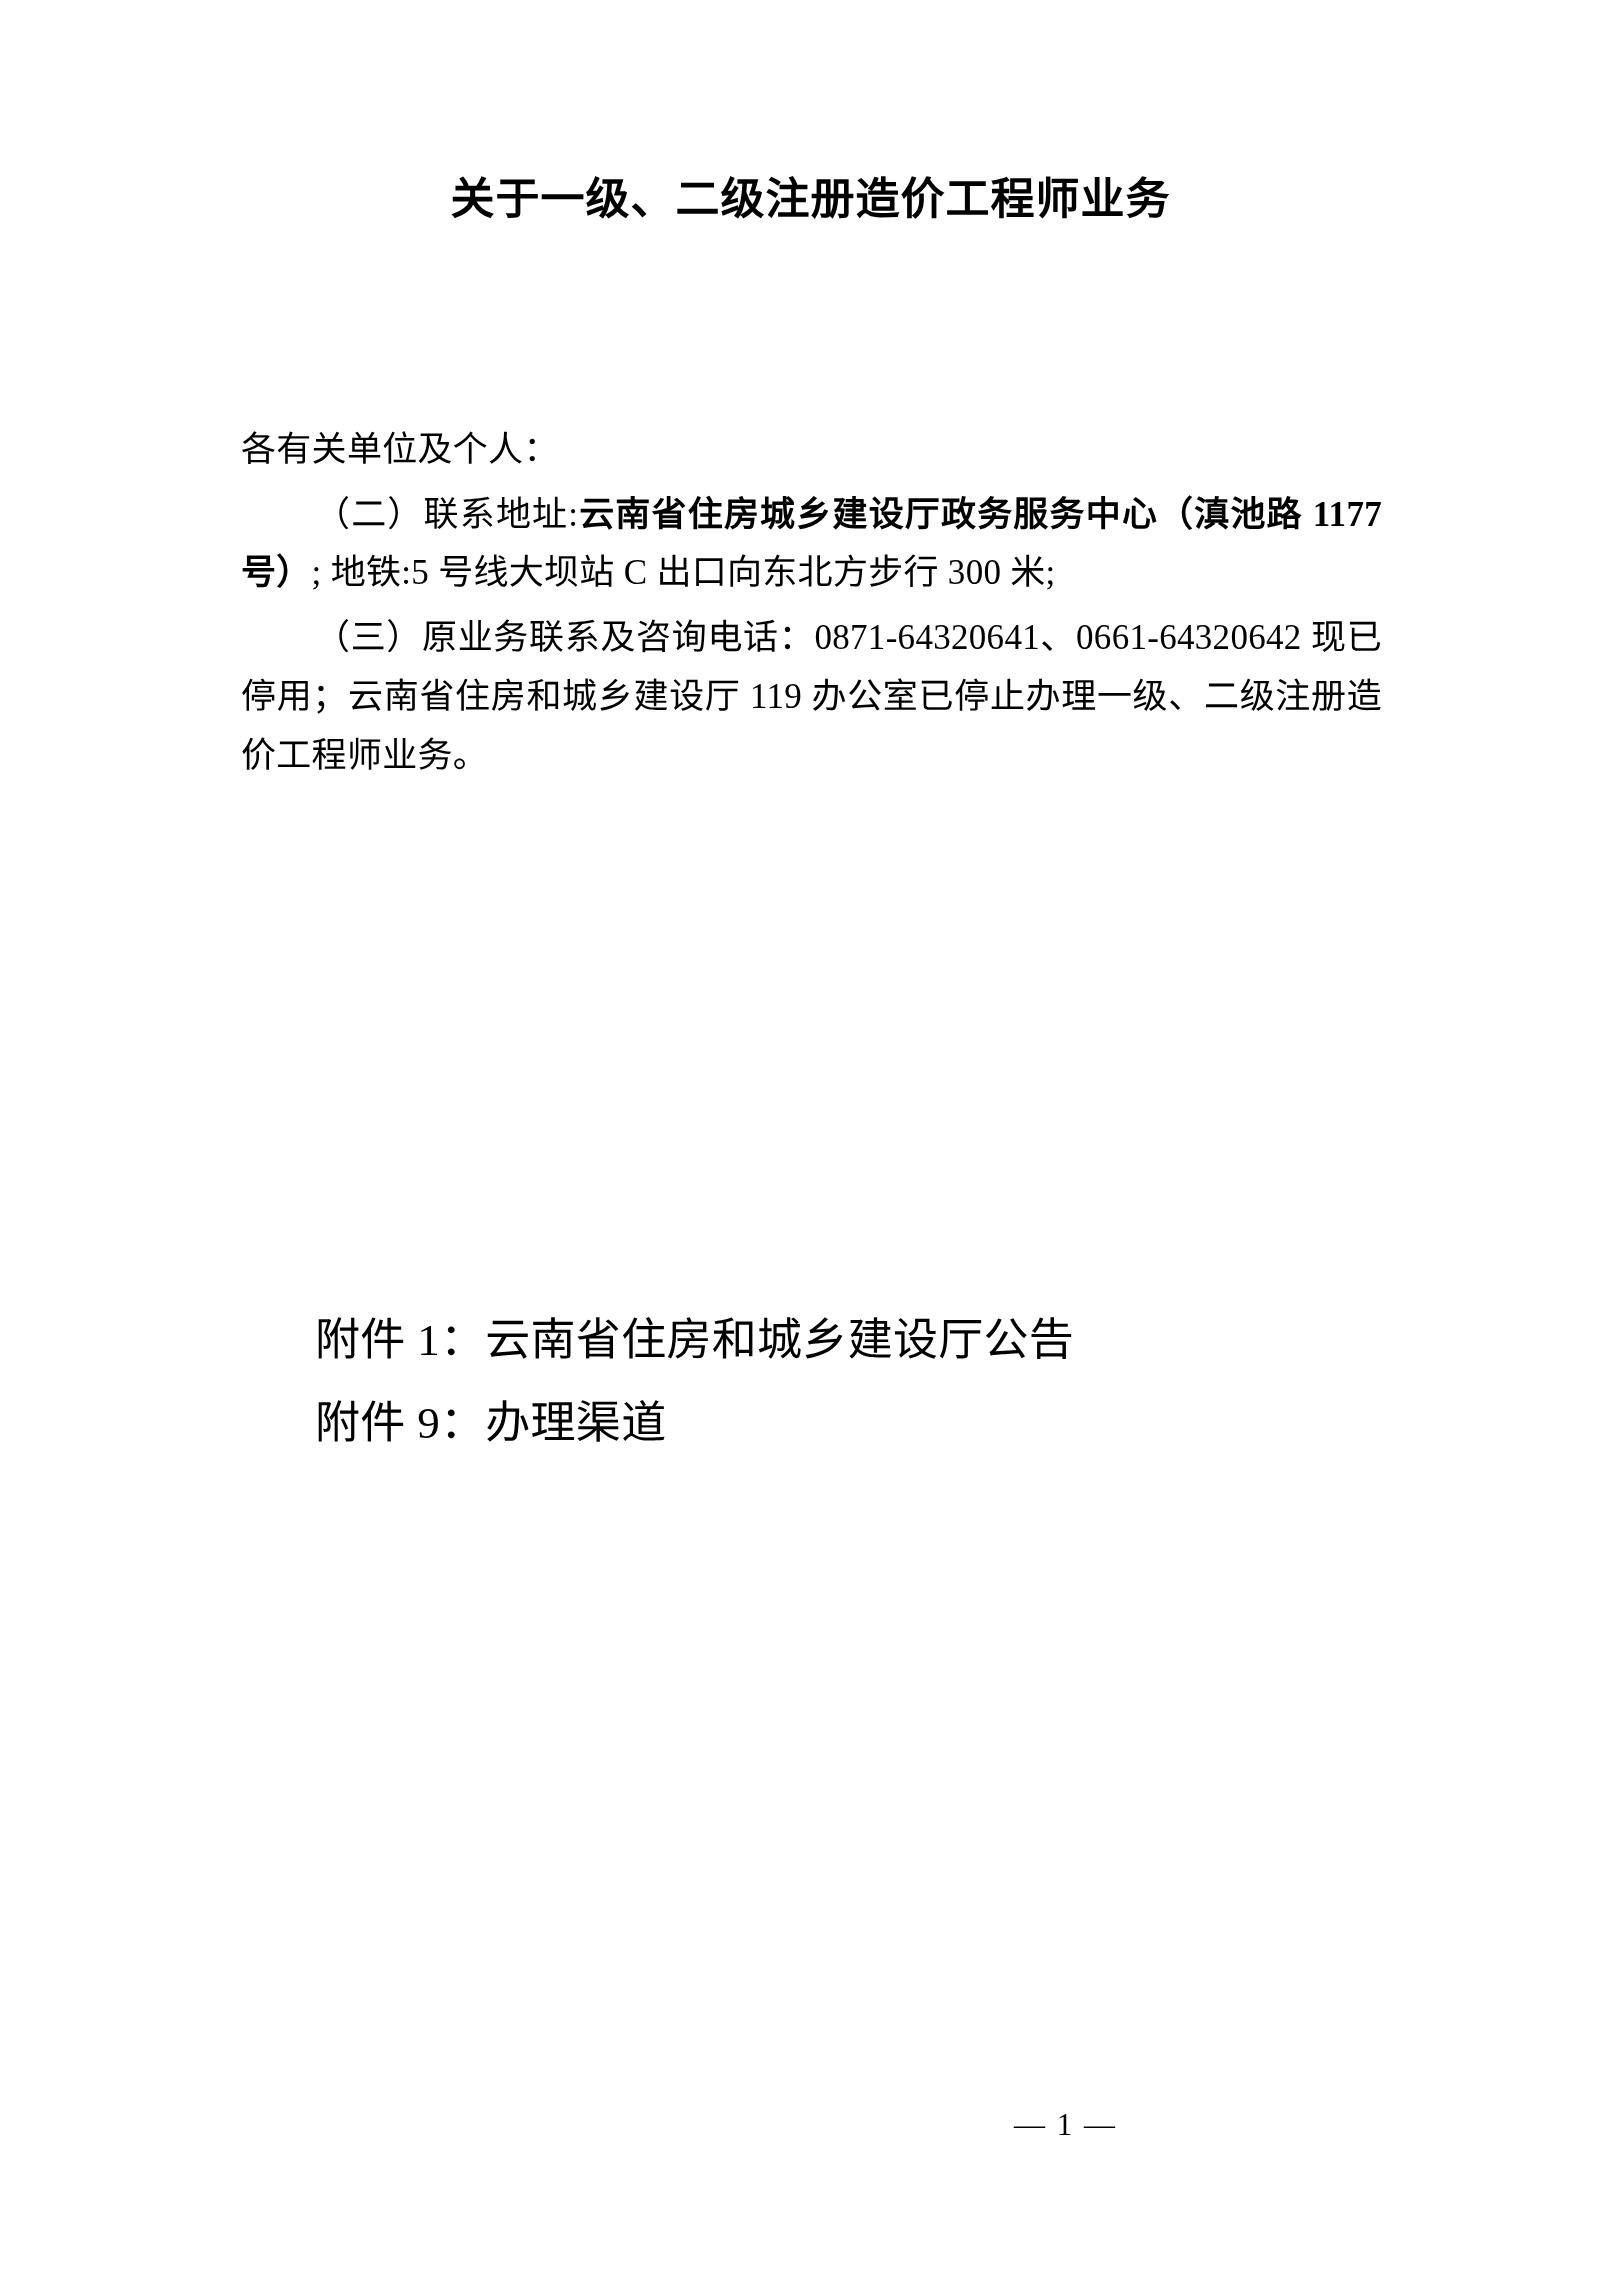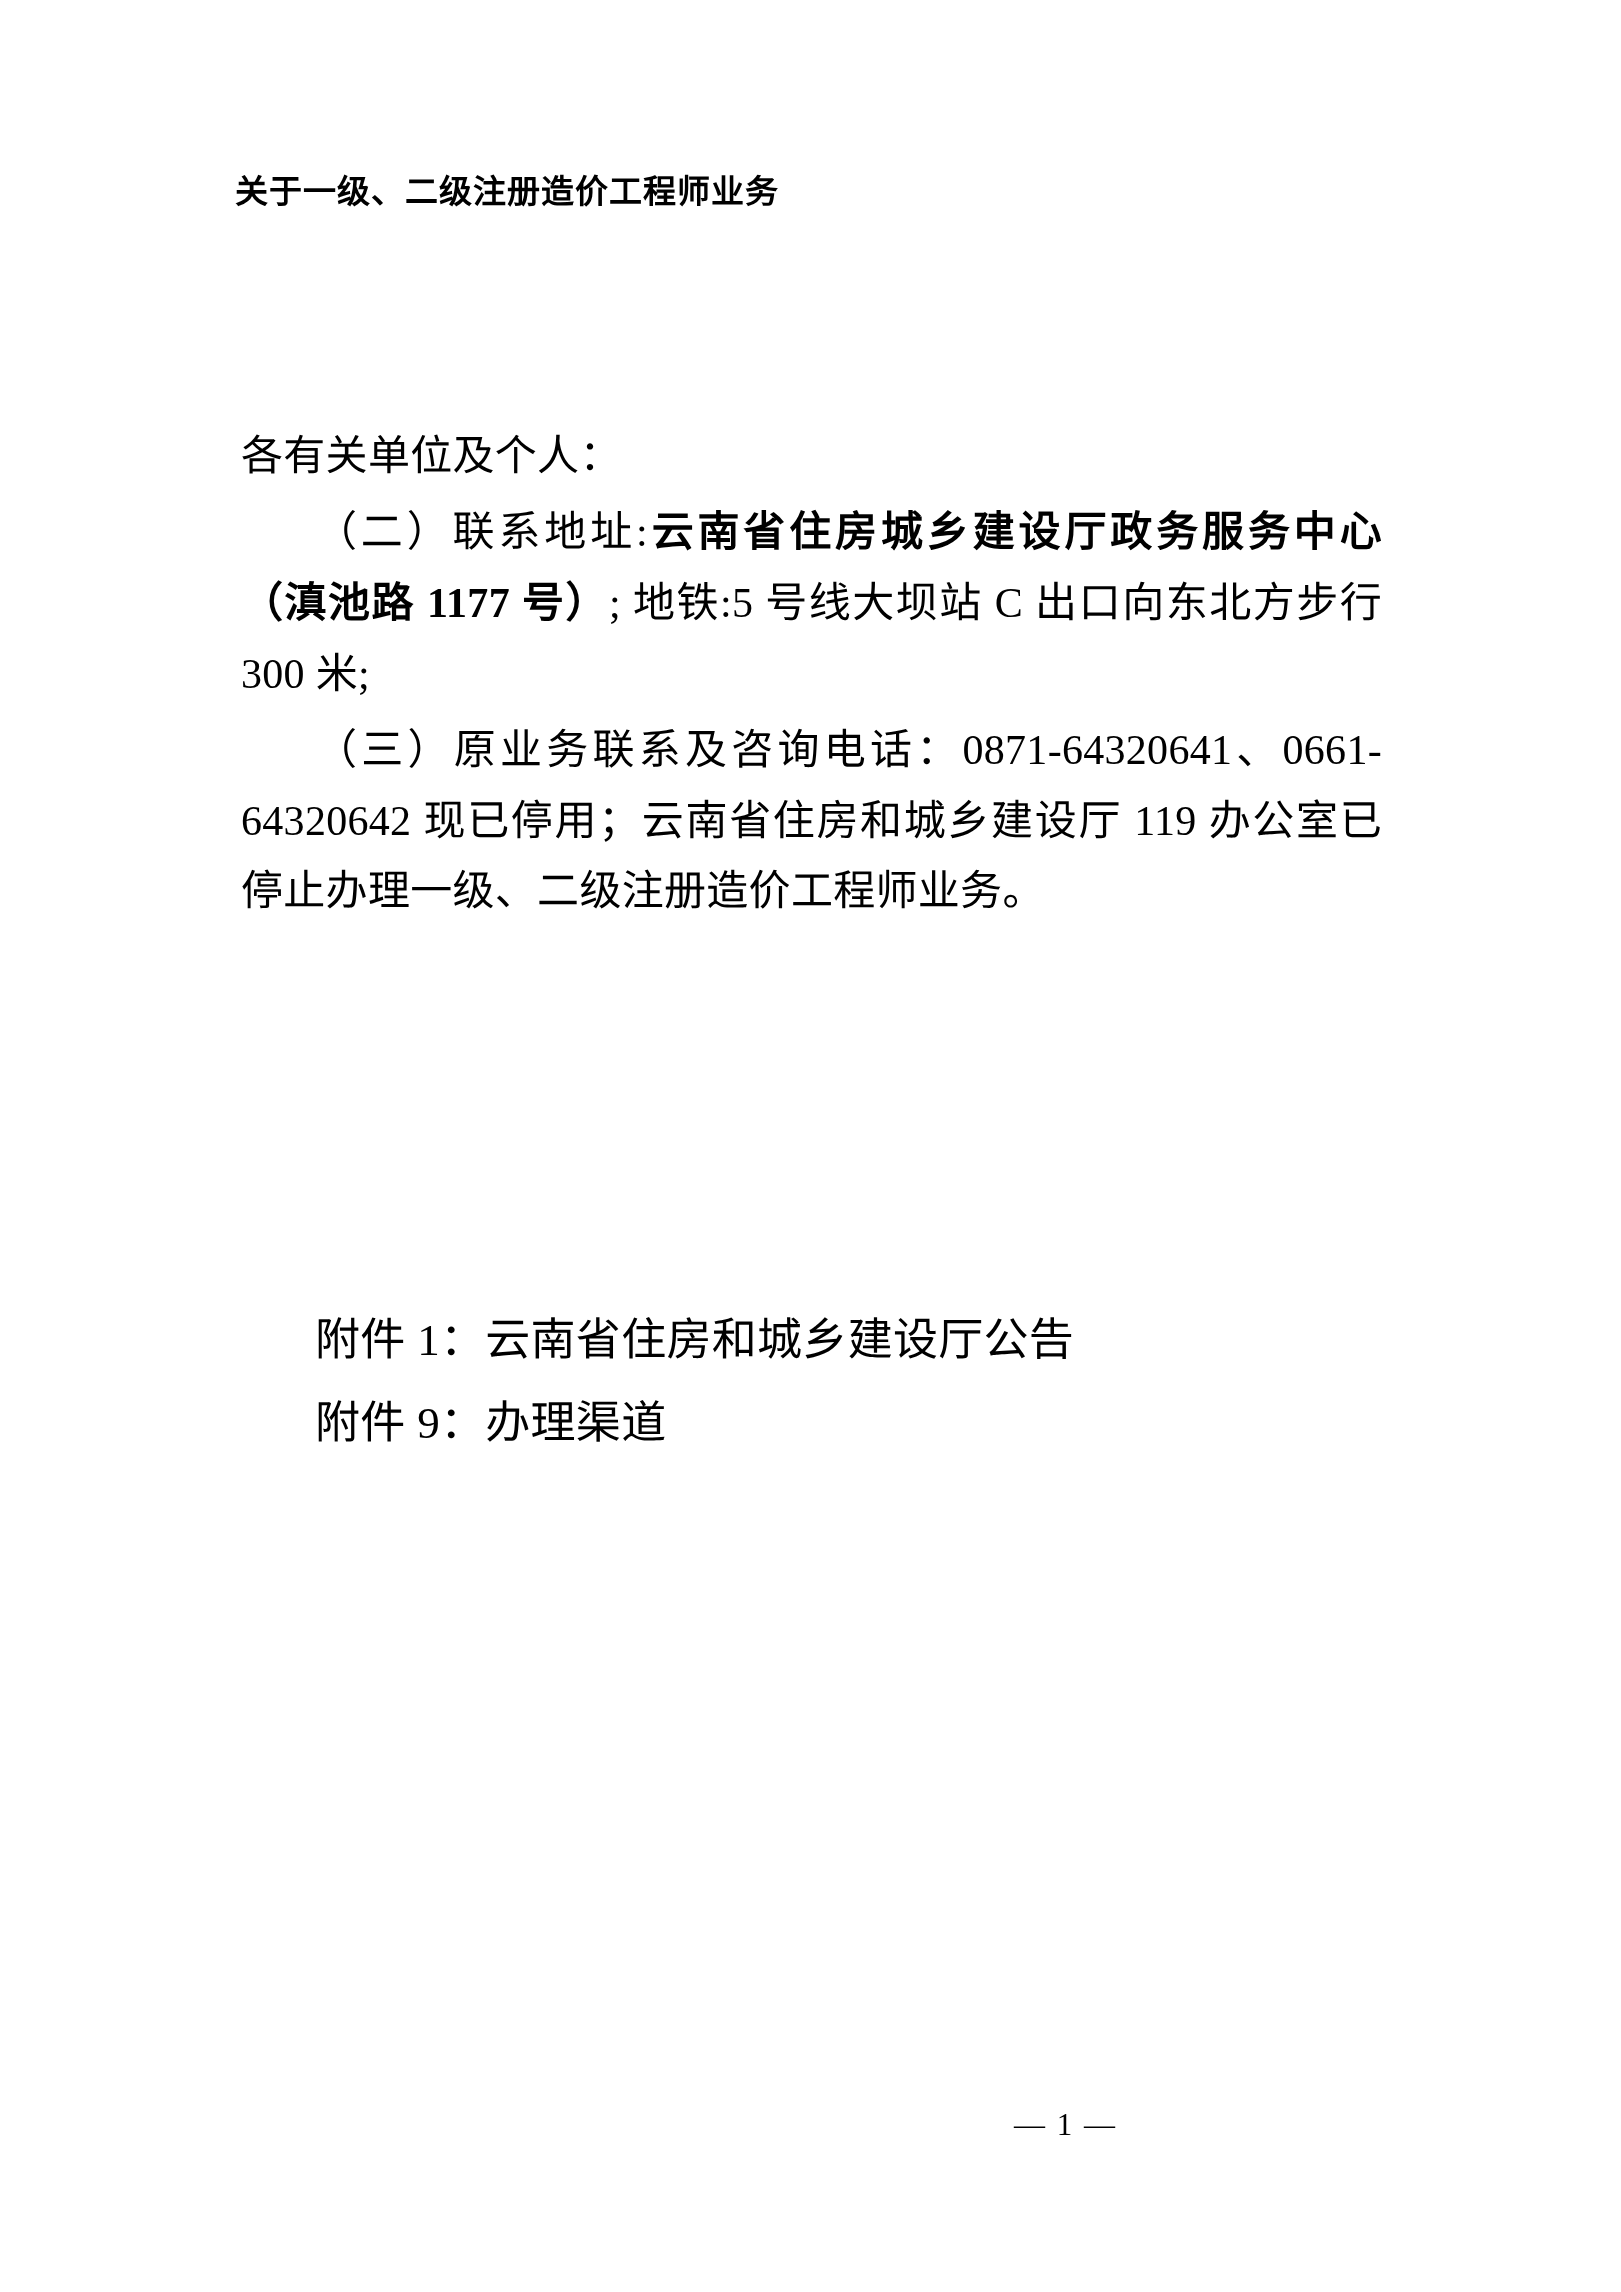--- a/index.html
+++ b/index.html
@@ -22,36 +22,36 @@
     width: 1621px;
     height: 2293px;
     box-sizing: border-box;
     padding: 0;
   }
   .doc-title {
     position: absolute;
     left: 235px;
     top: 172px;
     width: 1151px;
-    text-align: left;
+    text-align: center;
     font-family: "Liberation Serif", "DejaVu Serif", serif;
     font-weight: bold;
-    font-size: 33px;
+    font-size: 44px;
     line-height: 1.25;
     letter-spacing: 1px;
   }
   .body-block {
     position: absolute;
     left: 241px;
     top: 421px;
     width: 1141px;
   }
   p.para {
     margin: 0 0 5.9px 0;
-    font-size: 42px;
+    font-size: 35px;
     line-height: 1.68;
     text-align: justify;
     text-justify: inter-ideograph;
     letter-spacing: 0.3px;
     font-family: Liberation Serif, serif;
   }
   p.indent {
     text-indent: 74px;
   }
   .bold-seg {

